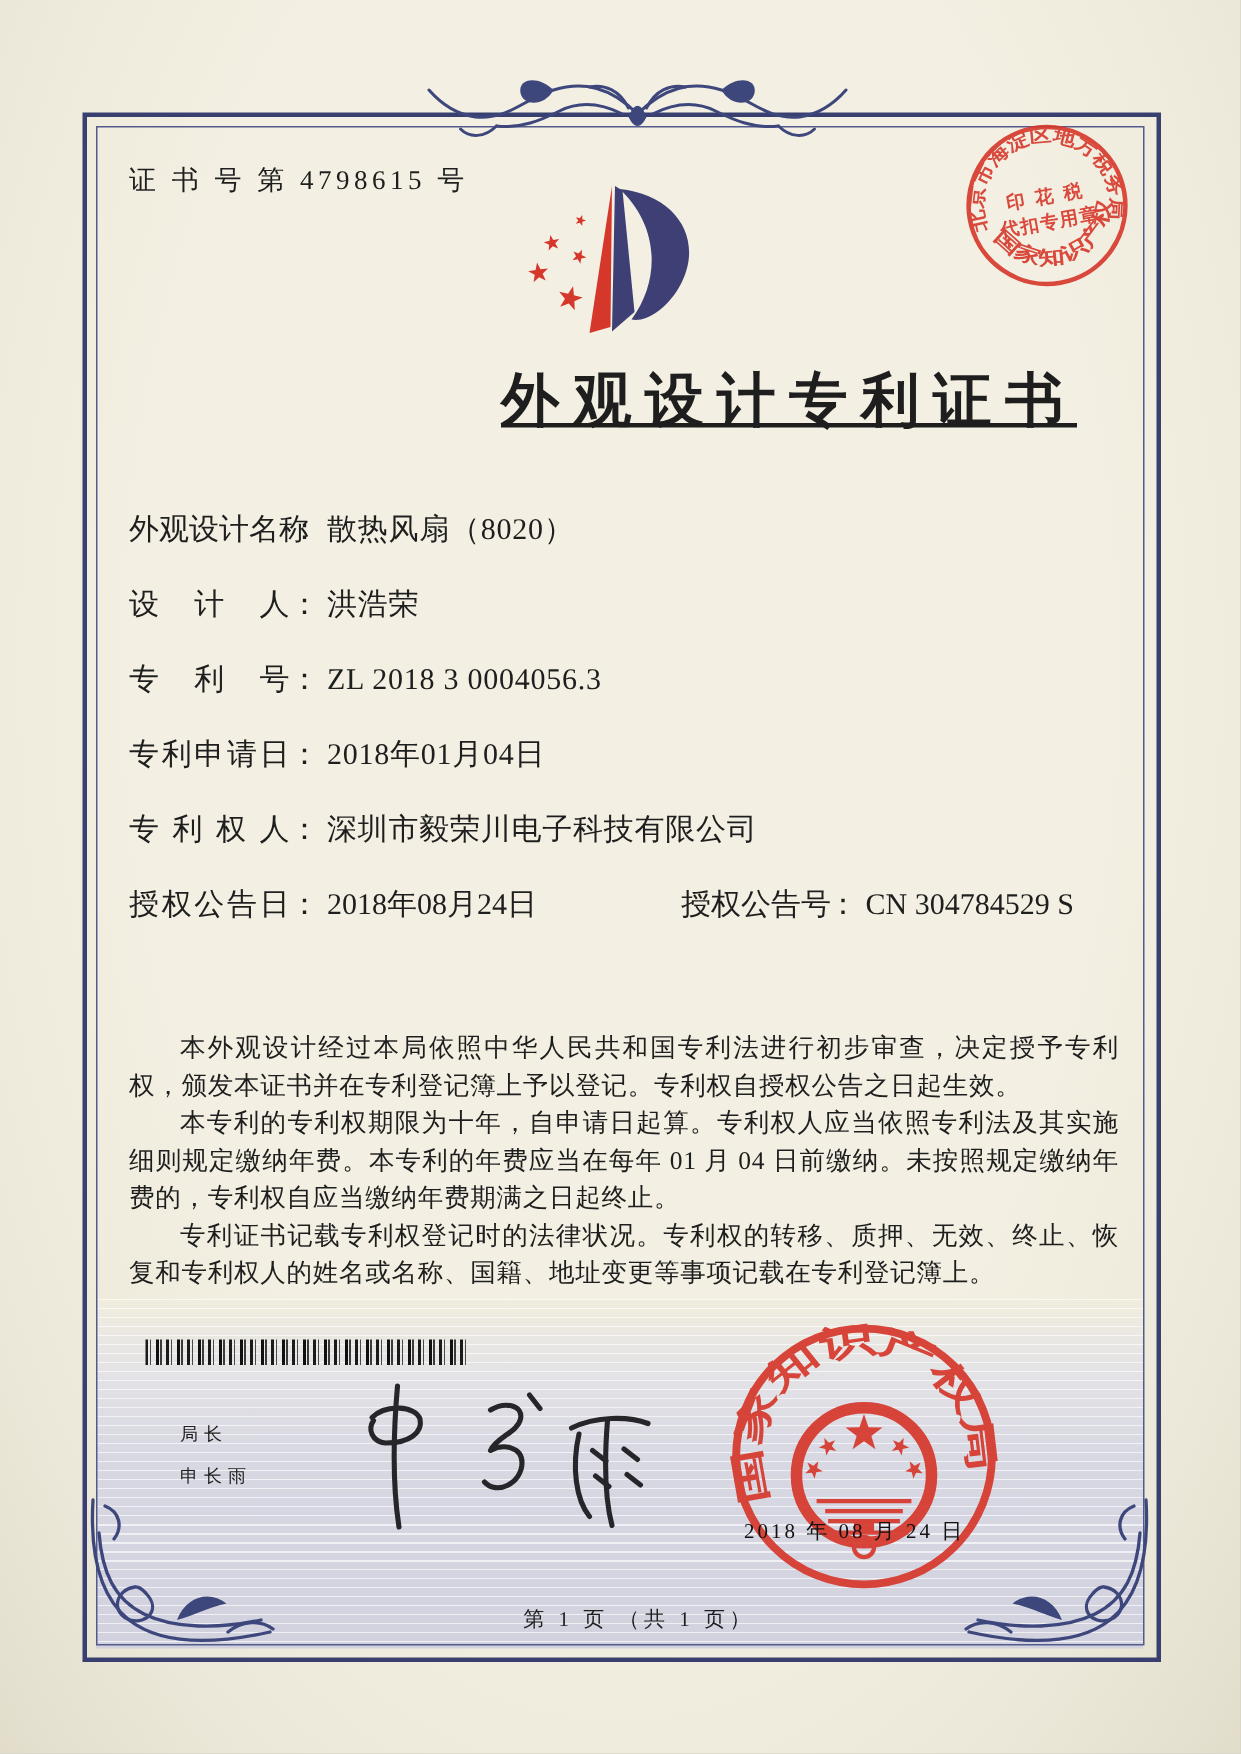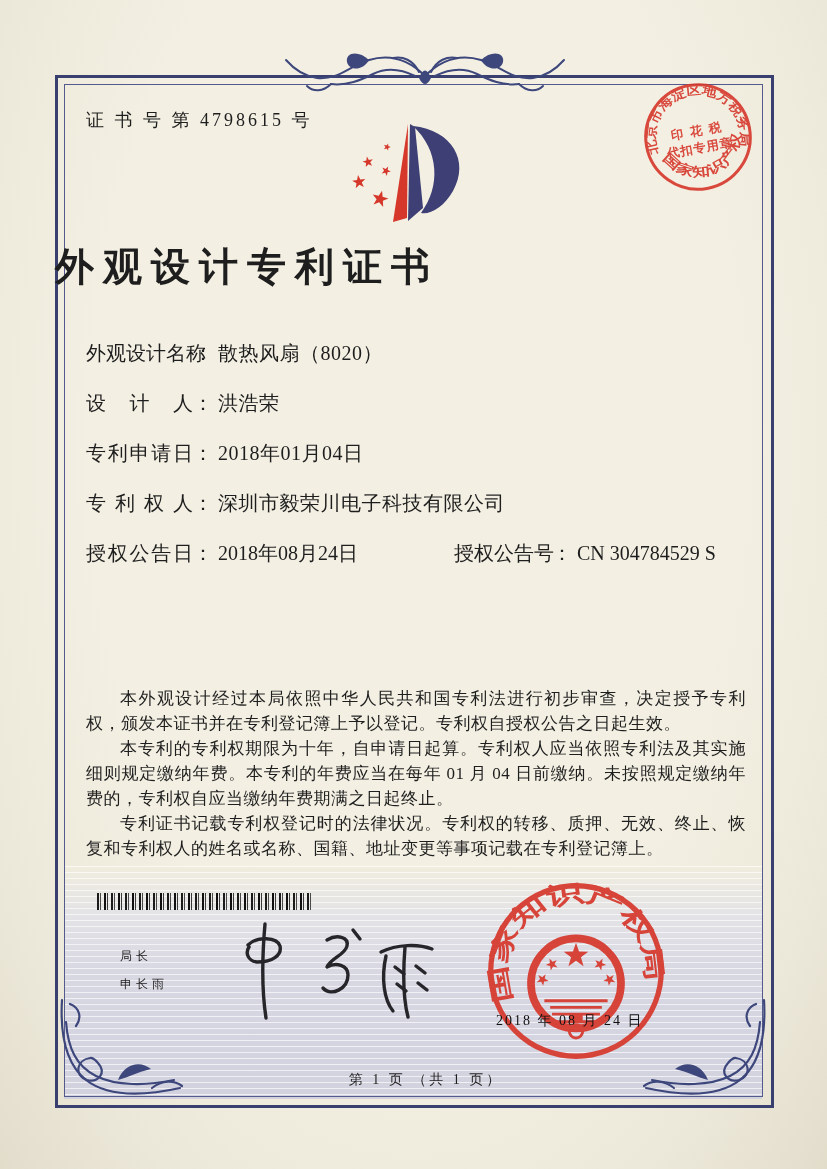--- a/index.html
+++ b/index.html
@@ -13,22 +13,22 @@
     position:absolute; left:64px; top:866px; width:698px; height:233px;
     background:
       repeating-linear-gradient(180deg, rgba(255,255,255,.65) 0 1px, rgba(255,255,255,0) 1px 6px),
       linear-gradient(180deg,#f0edde 0%, #e3e2e6 22%, #d8d8e3 45%, #d2d2df 100%);
   }
   .frame-outer{position:absolute; left:55px; top:75px; width:713px; height:1027px; border:3.5px solid #39406f;}
   .frame-inner{position:absolute; left:64px; top:84px; width:697px; height:1011px; border:1.5px solid #545b8c;}
   svg{position:absolute; overflow:visible;}
   
   .cert-no{position:absolute; left:86px; top:108px; font-size:18px; letter-spacing:3px;}
-  .title{position:absolute; left:55px; top:240px; width:663px; text-align:left;
-         font-size:39px; font-weight:bold; letter-spacing:9px;}
+  .title{position:absolute; left:55px; top:240px; width:663px; text-align:right;
+         font-size:39px; font-weight:bold; letter-spacing:9px;text-decoration:underline;}
   .fields{position:absolute; left:86px; top:340px; width:662px;}
   .frow{position:relative; font-size:20px; line-height:26px; margin-bottom:24px; white-space:nowrap;}
   .lbl{display:inline-block; width:107px; text-align:justify; text-align-last:justify; vertical-align:top;}
   .colon{display:inline-block; vertical-align:top;}
   .val{display:inline-block; vertical-align:top; white-space:normal; width:522px; letter-spacing:.5px;}
   .frow.addr{margin-bottom:0;}
   .grant-right{position:absolute; left:368px; top:0;}
   .grant-right .lbl{width:98px;}
   .paras{position:absolute; left:86px; top:686px; width:660px; font-size:17px; line-height:25px;
          text-align:justify; letter-spacing:.5px;}
@@ -132,20 +132,24 @@
   <div class="fields">
     <div class="frow">
       <span class="lbl">外观设计名称</span><span class="colon">：</span>
       <span class="val">散热风扇（8020）</span>
     </div>
     <div class="frow">
       <span class="lbl">设计人</span><span class="colon">：</span>
       <span class="val">洪浩荣</span>
     </div>
     <div class="frow">
+      <span class="lbl">专利号</span><span class="colon">：</span>
+      <span class="val">ZL 2018 3 0004056.3</span>
+    </div>
+    <div class="frow">
       <span class="lbl">专利申请日</span><span class="colon">：</span>
       <span class="val">2018年01月04日</span>
     </div>
     <div class="frow">
       <span class="lbl">专利权人</span><span class="colon">：</span>
       <span class="val">深圳市毅荣川电子科技有限公司</span>
     </div>
     <div class="frow" style="margin-top:24px;">
       <span class="lbl">授权公告日</span><span class="colon">：</span>
       <span>2018年08月24日</span>

